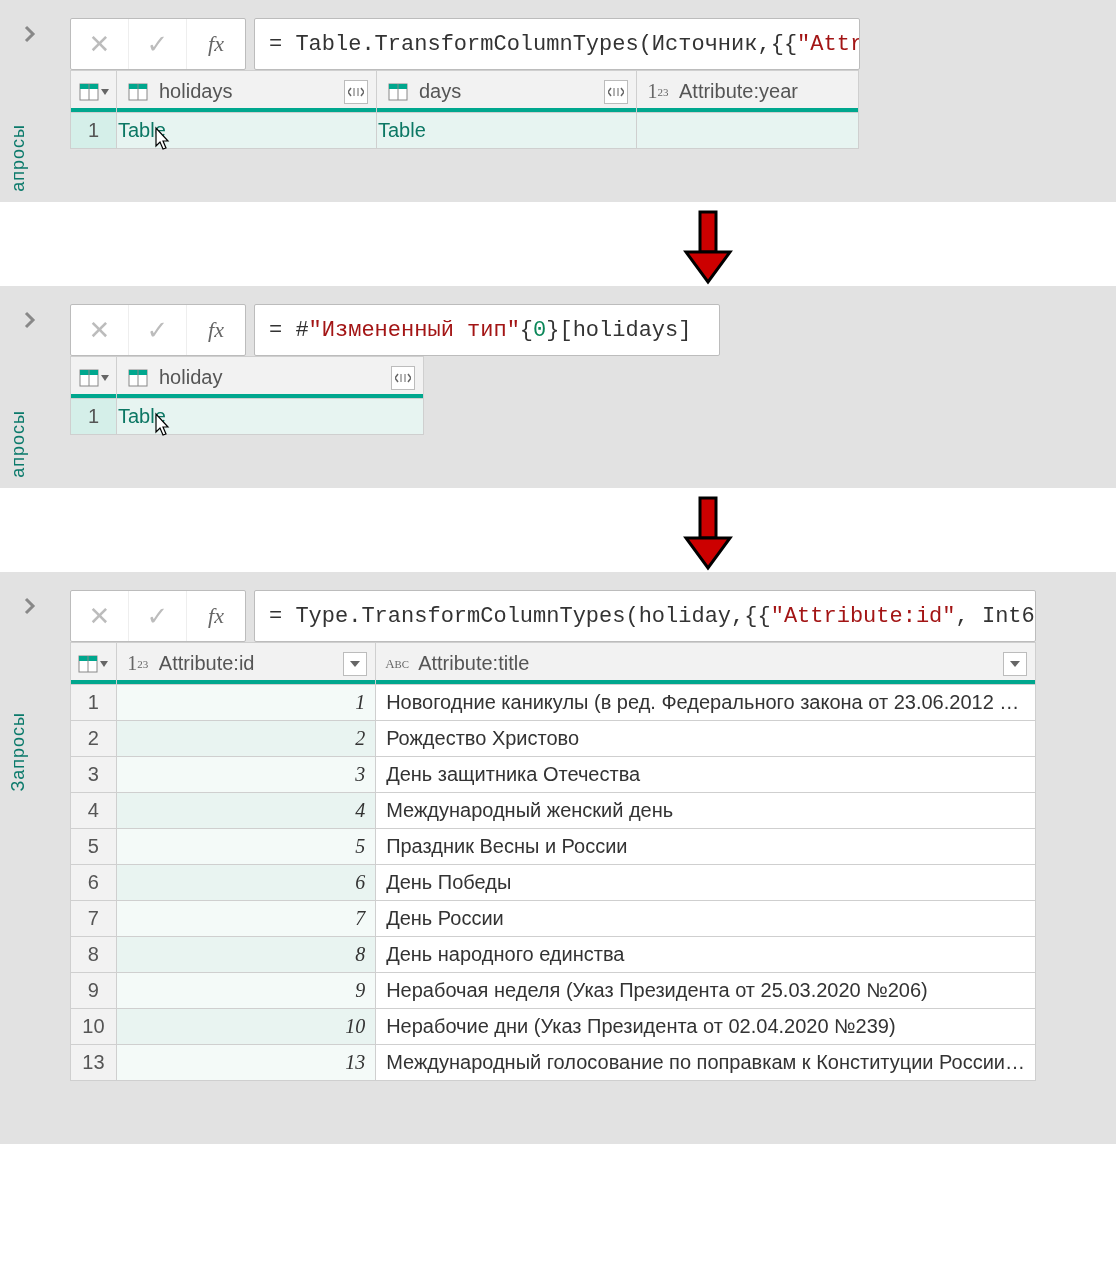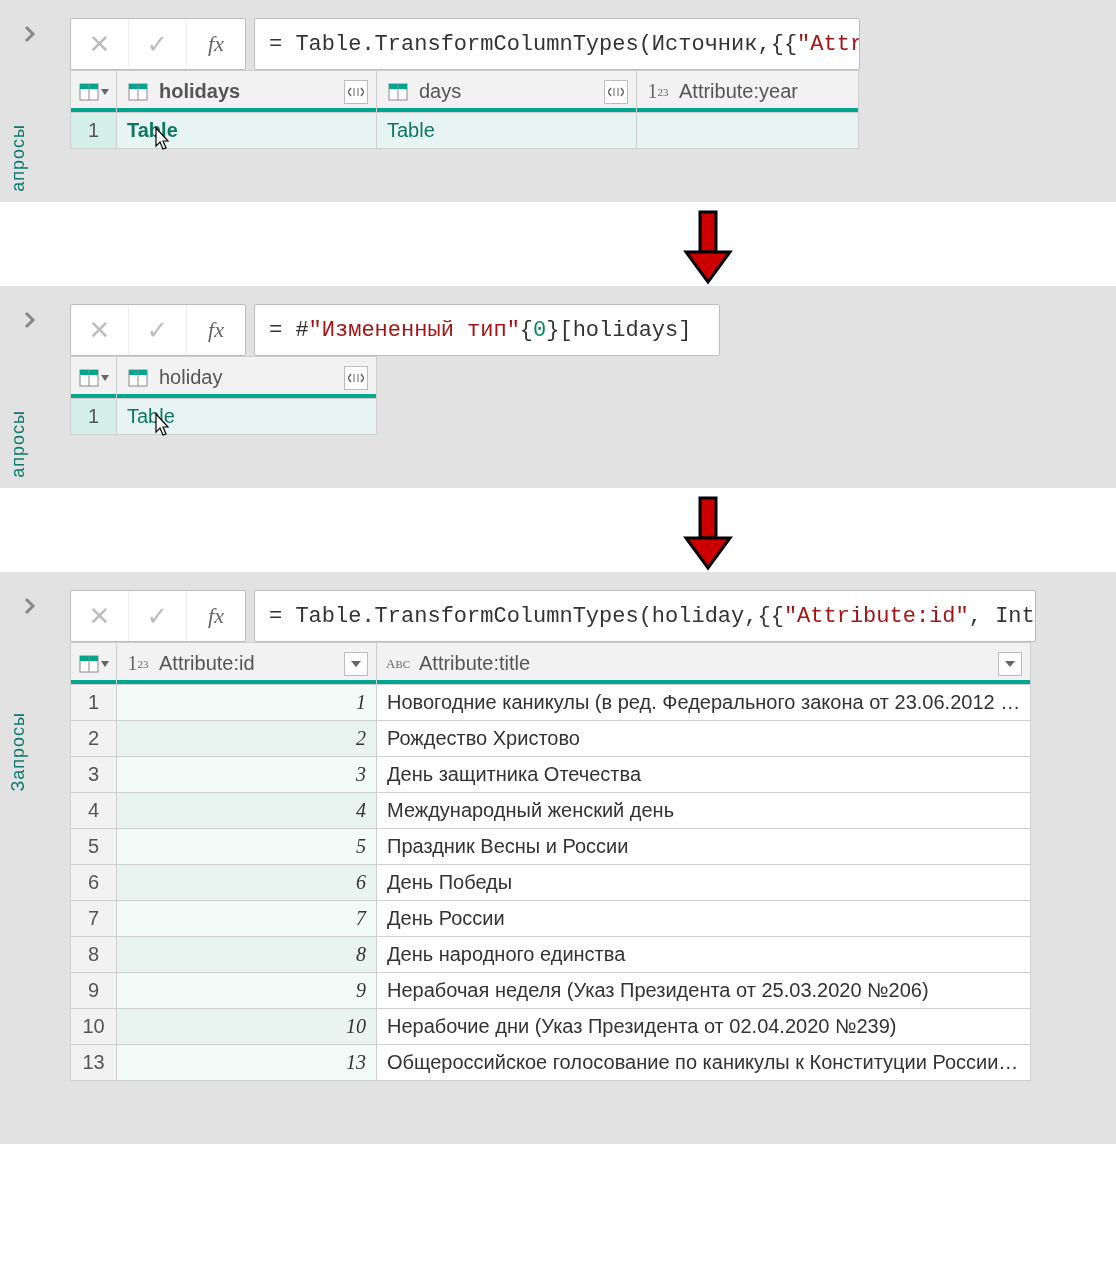--- a/index.html
+++ b/index.html
@@ -135,21 +135,21 @@
     align-items: center;
     justify-content: center;
     gap: 2px;
     height: 100%;
   }
   .green-underline-header th {
     box-shadow: inset 0 -4px 0 #00a78e;
   }
   .cell-link {
     color: #0c7764;
-    padding: 6px 10px;
+    padding: 6px 1px;
     display: block;
     cursor: pointer;
   }
   .cell-text {
     padding: 6px 10px;
     display: block;
     color: #333;
   }
   .cell-num {
     padding: 6px 10px;
@@ -167,24 +167,24 @@
     pointer-events: none;
   }
   .arrow-down {
     display: flex;
     justify-content: center;
     margin: 0 0 0 300px;
   }
   .arrow-down svg { width: 56px; height: 76px; }
 
   
-  .seg1 .c1 { width: 260px; font-weight: bold; }
+  .seg1 .c1 { width: 260px; }
   .seg1 .c2 { width: 260px; }
   .seg1 .c3 { width: 222px; }
-  .seg2 .c1 { width: 260px; margin-top: 34px; }
+  .seg2 .c1 { width: 307px; margin-top: 34px; }
   .seg3 .c1 { width: 260px; }
   .seg3 .c2 { width: 586px; }
 
   .seg1-wrap { width: 860px; overflow: hidden; }
   .seg2-wrap { width: 720px; overflow: hidden; }
   .seg3-wrap { width: 1036px; overflow: hidden; }
 
   .data-grid tbody tr { height: 36px; }
   
   .striped tbody tr:nth-child(even) td.c1cell { background: #e9f4f1; }
@@ -391,21 +391,21 @@
   <div class="sidebar-label" style="bottom:auto; top:140px;">Запросы</div>
 
   <div class="seg3-wrap">
     <div class="formula-row">
       <div class="fx-box">
         <div class="fx-btn cancel">✕</div>
         <div class="fx-btn confirm">✓</div>
         <div class="fx-btn fx">fx</div>
       </div>
       <div class="formula-input">
-        <span>= Table.TransformColumnTypes(holiday,{{</span><span class="kw-str">"Attribute:id"</span><span>, Int64.Type}, {</span>
+        <span>= Type.TransformColumnTypes(holiday,{{</span><span class="kw-str">"Attribute:id"</span><span>, Int64.Type}, {</span>
       </div>
     </div>
 
     <table class="data-grid striped">
       <thead>
         <tr class="green-underline-header">
           <th class="row-head-corner">
             <div class="corner-inner">
               <svg width="20" height="18">
                   <rect x="1" y="1" width="18" height="16" fill="#fff" stroke="#888"></rect>
@@ -531,19 +531,19 @@
             <td class="c2">
               <span class="cell-text truncate">Нерабочие дни (Указ Президента от 02.04.2020 №239)</span>
             </td>
           </tr>
           <tr>
             <td class="row-head">13</td>
             <td class="c1 c1cell">
               <span class="cell-num">13</span>
             </td>
             <td class="c2">
-              <span class="cell-text truncate">Общероссийское голосование по каникулы к Конституции России…</span>
+              <span class="cell-text truncate">Международный голосование по поправкам к Конституции России…</span>
             </td>
           </tr>
         </tbody>
     </table>
   </div>
 </div>
 
 </body></html>

